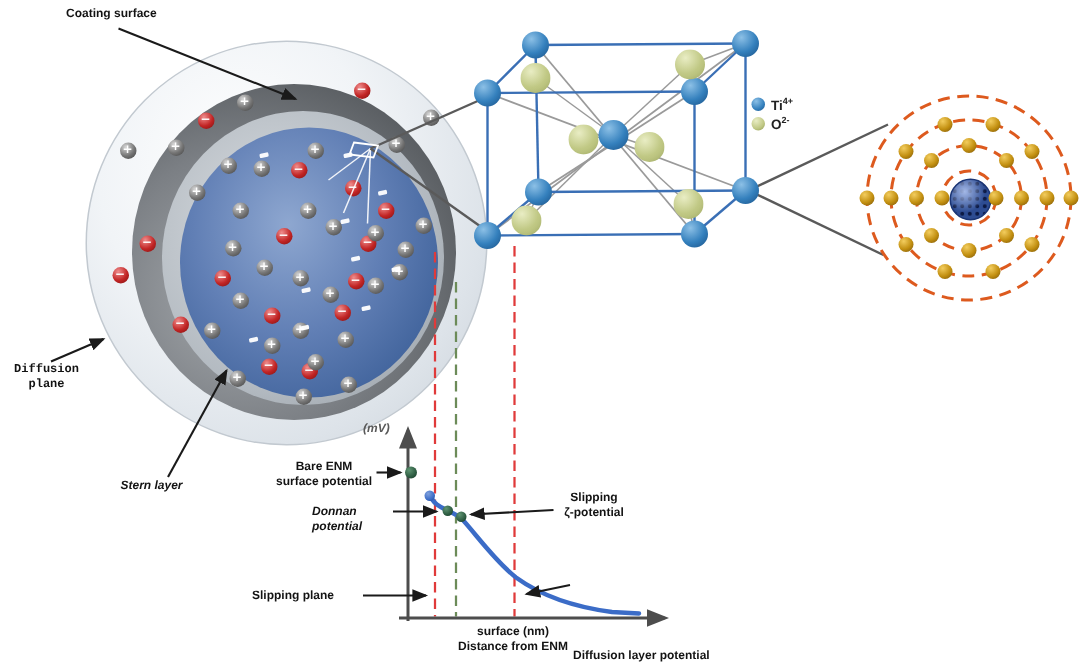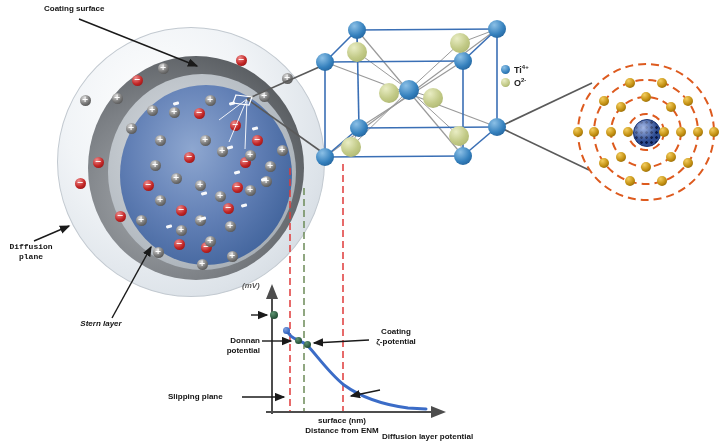--- a/index.html
+++ b/index.html
@@ -34,21 +34,21 @@
   .nucleus{width:26px;height:26px;border-radius:50%;background-color:#2d4c92;
     background-image:radial-gradient(circle at 35% 30%, rgba(170,190,235,.95), rgba(45,76,146,0) 55%),
                      radial-gradient(rgba(8,20,60,.9) 1px, transparent 1.6px);
     background-size:100% 100%,5px 5px;border:1px solid #1b3574;}
   
   .gdot{border-radius:50%;background:radial-gradient(circle at 35% 30%, #5f9472 0%, #2c5a40 60%, #143824 100%);}
   .bdot{border-radius:50%;background:radial-gradient(circle at 35% 30%, #7fa0dc 0%, #3b6cc7 60%, #1f4288 100%);}
   
   .lbl{font-weight:700;font-size:8px;color:#131313;line-height:1.2;}
   .lbl.c{text-align:center;}
-  .lbl.r{text-align:right;}
+  .lbl.r{text-align:left;font-style:italic;}
   .mv{font-style:italic;font-weight:700;font-size:8px;color:#5a5a5a;}
   .legend-row{display:flex;align-items:center;gap:4px;height:13px;}
   .legend-dot{width:9px;height:9px;border-radius:50%;}
   .legend-dot.ti{background:radial-gradient(circle at 35% 28%, #8cc0e6 0%, #3480bd 60%, #1a5186 100%);}
   .legend-dot.o{background:radial-gradient(circle at 35% 28%, #e9edc4 0%, #bfc783 60%, #8b954f 100%);}
   .legend-txt{font-weight:700;font-size:9px;color:#222;}
   .legend-txt sup{font-size:6px;}
   svg.layer{position:absolute;left:0;top:0;width:720px;height:444px;pointer-events:none;}
 </style>
 </head>
@@ -240,28 +240,32 @@
 
   <div class="abs lbl" style="left:44px;top:4px;width:70px;">Coating surface</div>
 
   <div class="abs lbl c" style="left:4px;top:242px;width:54px;font-family:Liberation Mono, monospace;">
     <div>Diffusion</div>
     <div>plane</div>
   </div>
 
   <div class="abs lbl c" style="left:70px;top:319px;width:62px;font-style:italic;">Stern layer</div>
 
+  <div class="abs lbl c" style="left:180px;top:306px;width:72px;">
+    <div>Bare ENM</div>
+    <div>surface potential</div>
+  </div>
 
   <div class="abs lbl r" style="left:208px;top:336px;width:52px;">
     <div>Donnan</div>
     <div>potential</div>
   </div>
 
   <div class="abs lbl c" style="left:366px;top:327px;width:60px;">
-    <div>Coating</div>
+    <div>Slipping</div>
     <div>ζ-potential</div>
   </div>
 
   <div class="abs lbl" style="left:168px;top:392px;width:72px;">Slipping plane</div>
 
   <div class="abs lbl" style="left:382px;top:384px;width:112px;margin-top:48px;">Diffusion layer potential</div>
 
   <div class="abs mv" style="left:242px;top:281px;">(mV)</div>
 
   <div class="abs lbl c" style="left:272px;top:416px;width:140px;">

